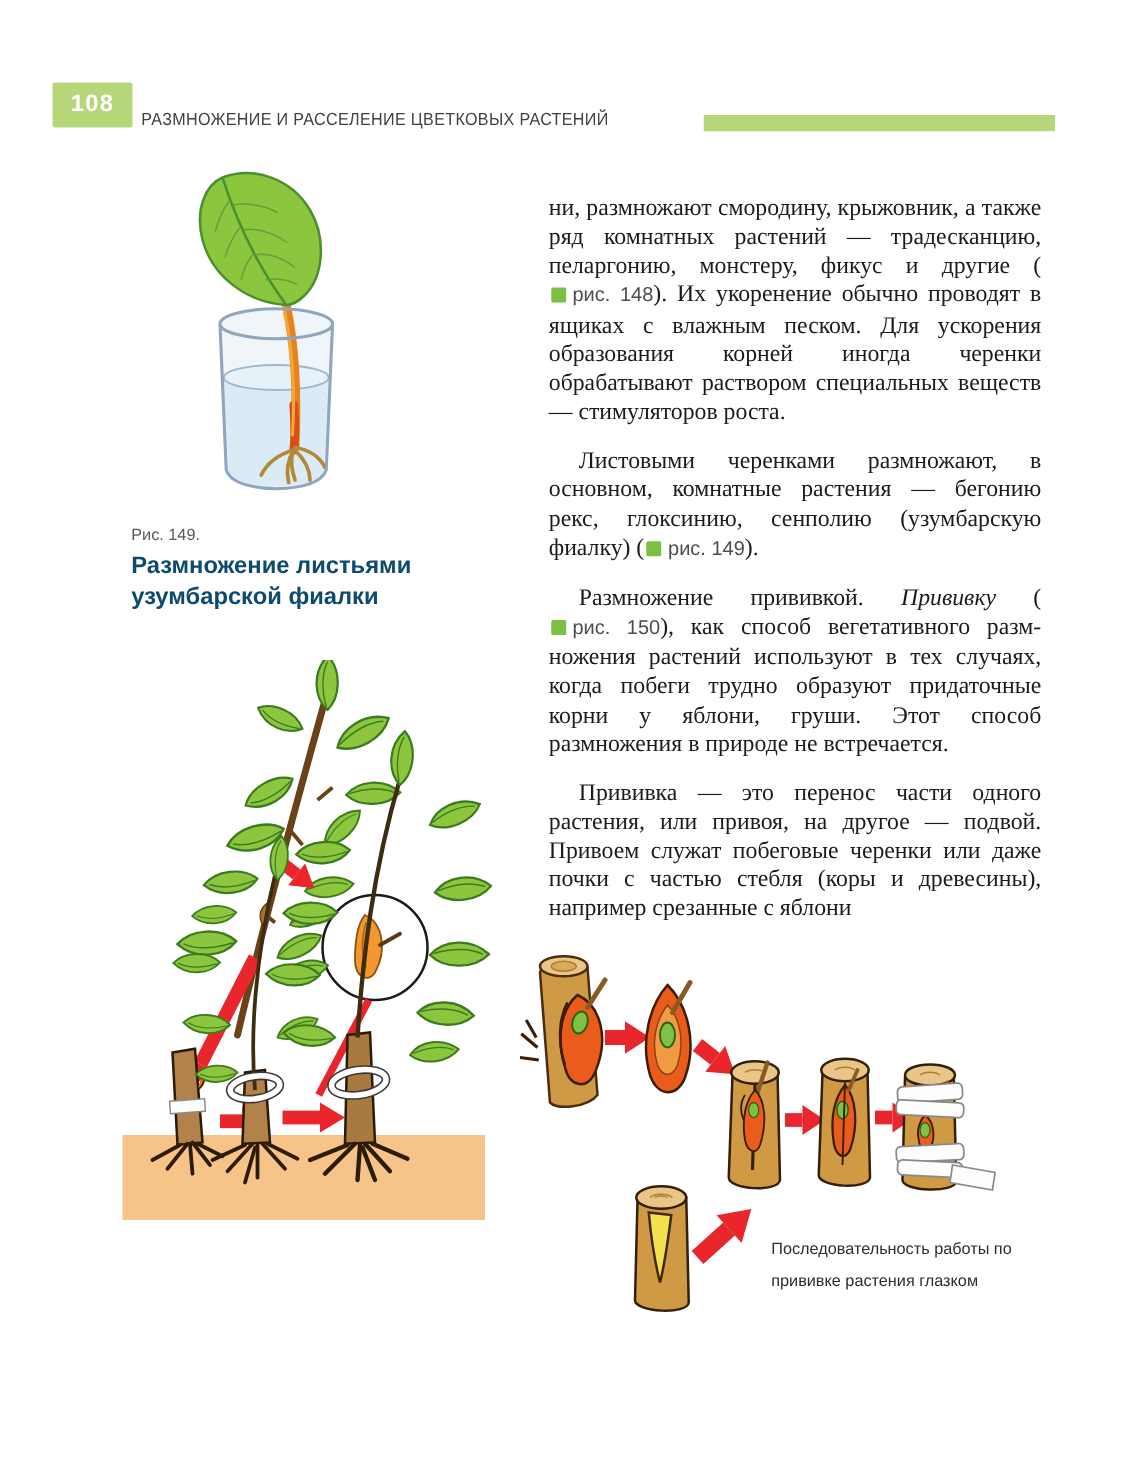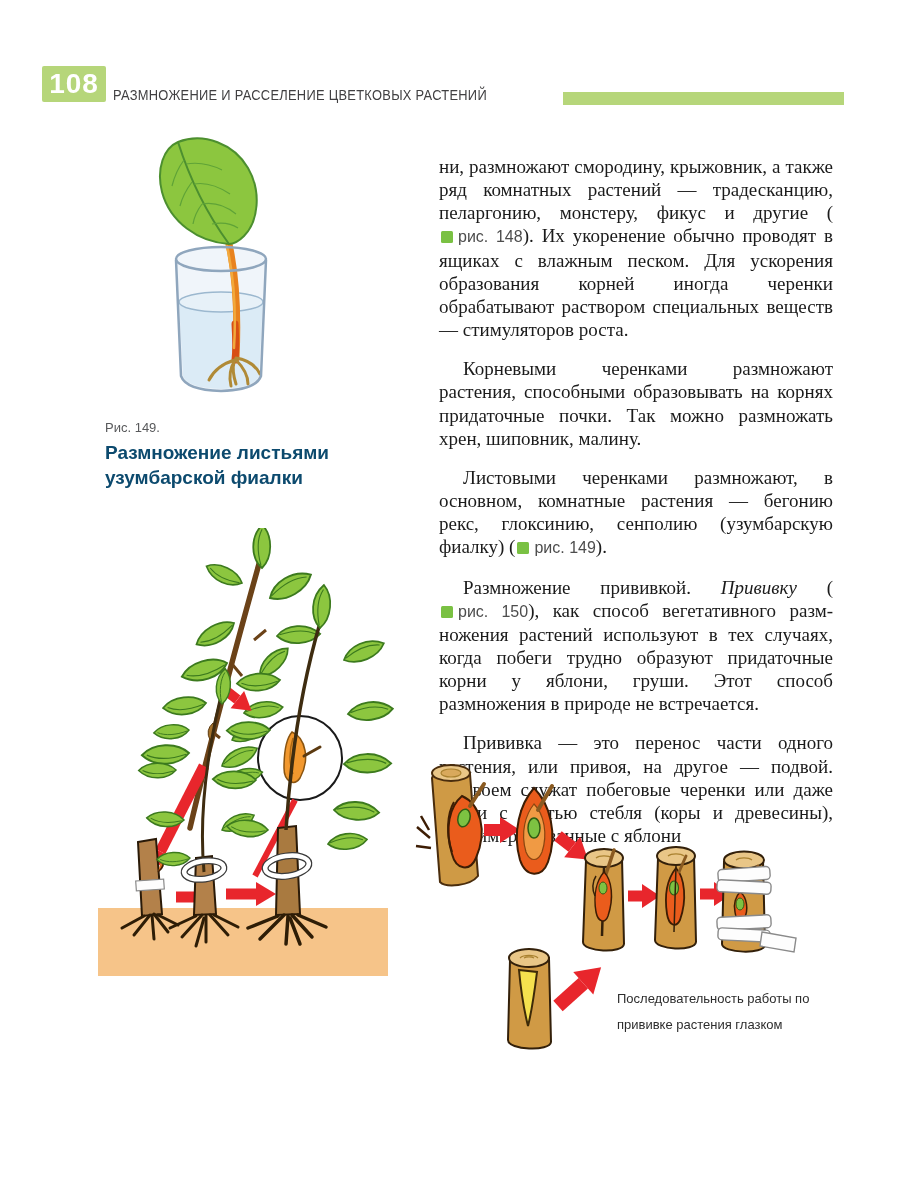--- a/index.html
+++ b/index.html
@@ -8,21 +8,21 @@
     font-family:"Liberation Serif", serif; overflow:hidden;
   }
   
   .page-badge {
     position:absolute; left:42px; top:66px; width:64px; height:36px;
     background:var(--accent-green,#b6d67a); border-radius:2px;
     display:flex; align-items:center; justify-content:center;
   }
   .page-badge span {
     color:#ffffff; font-family:"Liberation Sans", sans-serif;
-    font-weight:bold; font-size:28px; letter-spacing:1px;
+    font-weight:bold; font-size:19px; letter-spacing:1px;
   }
   .header-title {
     position:absolute; left:113px; top:87px;
     font-family:"Liberation Sans", sans-serif; font-size:14px; color:#414042;
     letter-spacing:0.3px; transform:scaleX(0.92); transform-origin:left center;
     white-space:nowrap;
   }
   .header-bar {
     position:absolute; left:563px; top:92px; width:281px; height:13px;
     background:var(--accent-green,#b6d67a);
@@ -233,21 +233,20 @@
           <path d="M198,390 l10,26"></path>
       </g>
     </g>
   </svg>
 
   <div class="caption" style="left:105px; top:988px; width:250px;">
   </div>
 
   <div class="article">
     <p class="first"><span>ни, размножают смородину, крыжовник, а также ряд комнатных растений — тра­десканцию, пеларгонию, монстеру, фикус и другие (</span><span class="figref"><span class="sq"></span><span>рис. 148</span></span><span>). Их укоренение обычно проводят в ящиках с влажным песком. Для ускорения образования корней иногда черенки обрабатывают раствором специ­альных веществ — стимуляторов роста.</span></p>
-    <p><span>Корневыми черенками размножают растения, способными образовывать на корнях придаточные почки. Так можно размножать хрен, шиповник, малину.</span></p>
     <p><span>Листовыми черенками размножают, в основном, комнатные растения — бего­нию рекс, глоксинию, сенполию (узумбар­скую фиалку) (</span><span class="figref"><span class="sq"></span><span>рис. 149</span></span><span>).</span></p>
     <p><span class="bold">Размножение прививкой.</span><span class="italic"> Прививку </span><span>(</span><span class="figref"><span class="sq"></span><span>рис. 150</span></span><span>), как способ вегетативного разм­ножения растений используют в тех случа­ях, когда побеги трудно образуют прида­точные корни у яблони, груши. Этот способ размножения в природе не встречается.</span></p>
     <p><span>Прививка — это перенос части одного растения, или привоя, на другое — под­вой. Привоем служат побеговые черенки или даже почки с частью стебля (коры и древесины), например срезанные с яблони</span></p>
   </div>
 
   <svg id="figseq" class="fig" width="490" height="330" viewBox="0 0 490 330">
 
     <g>
       <path d="M32,22 C34,13 66,9 70,18 L78,120 C70,130 46,132 40,126 Z" fill="#cf9a45" stroke="#4a2d0d" stroke-width="2"></path>
       <ellipse cx="51" cy="17" rx="19" ry="8" fill="#e9c687" stroke="#4a2d0d" stroke-width="2"></ellipse>

